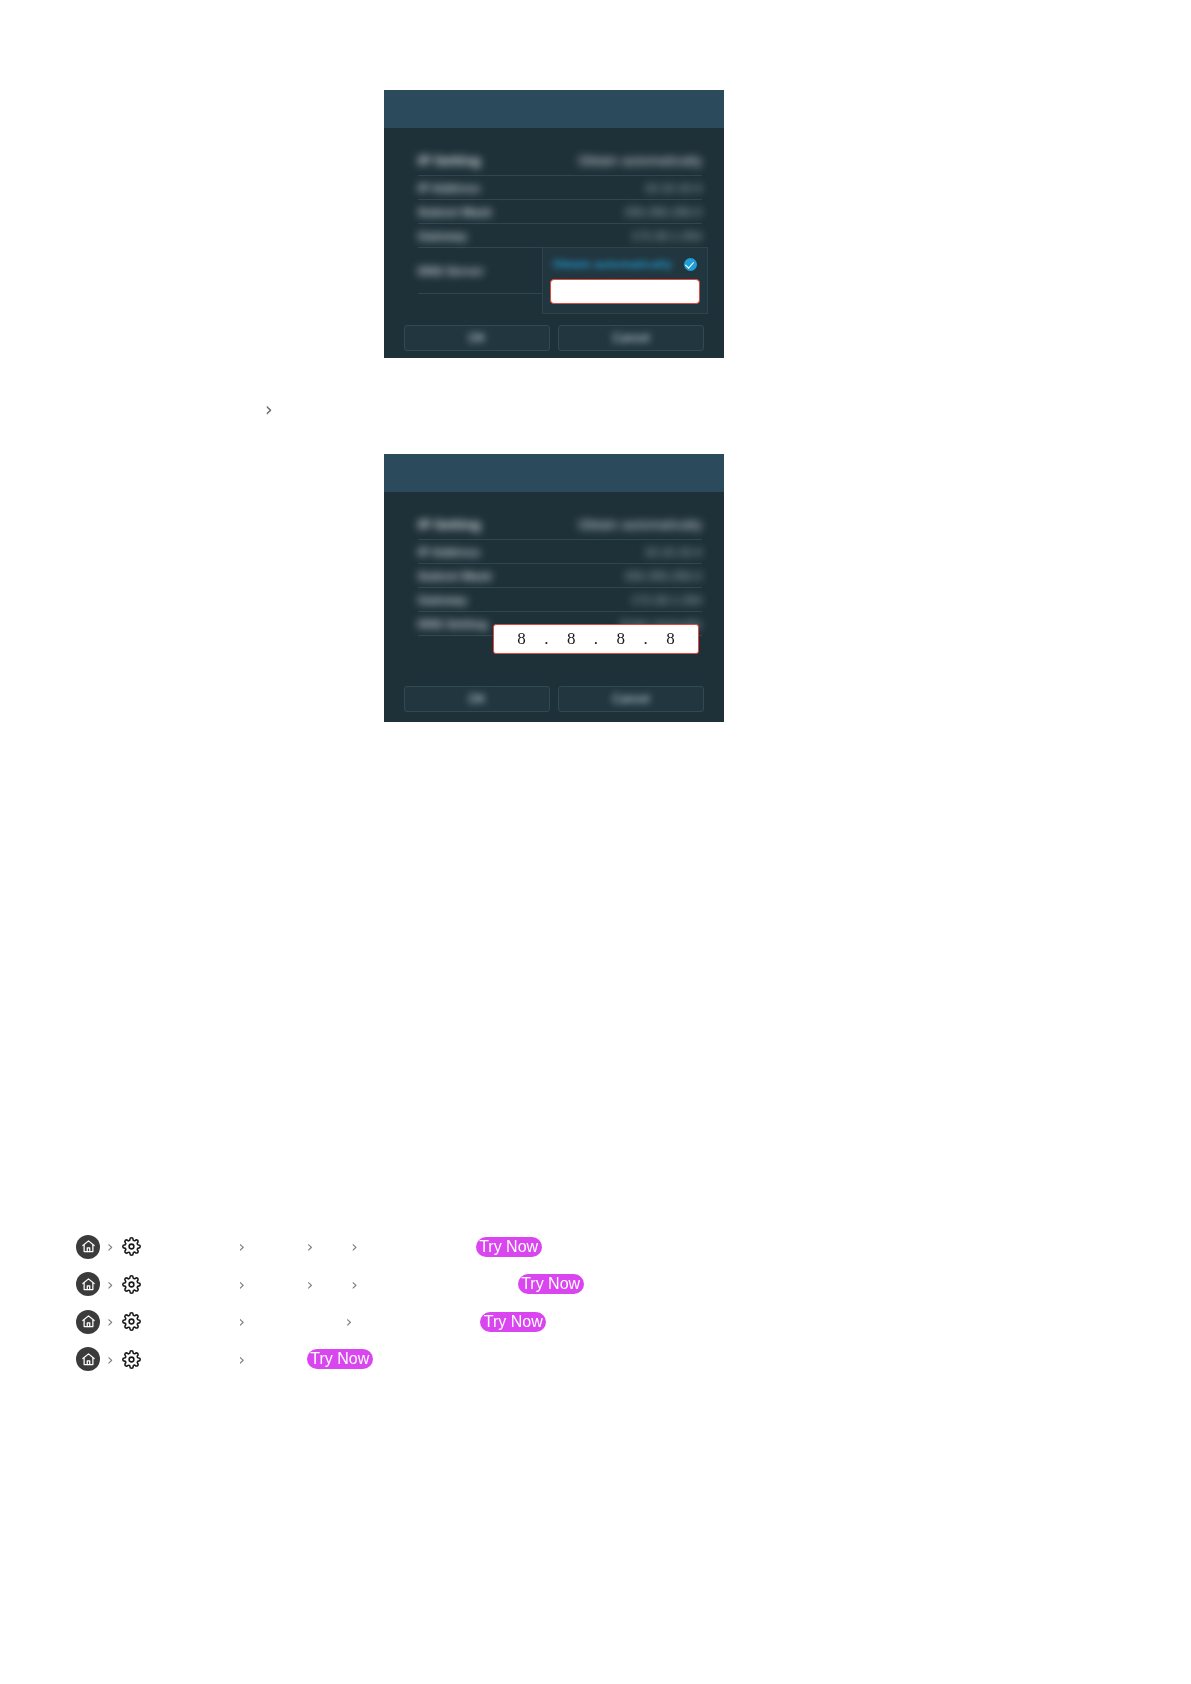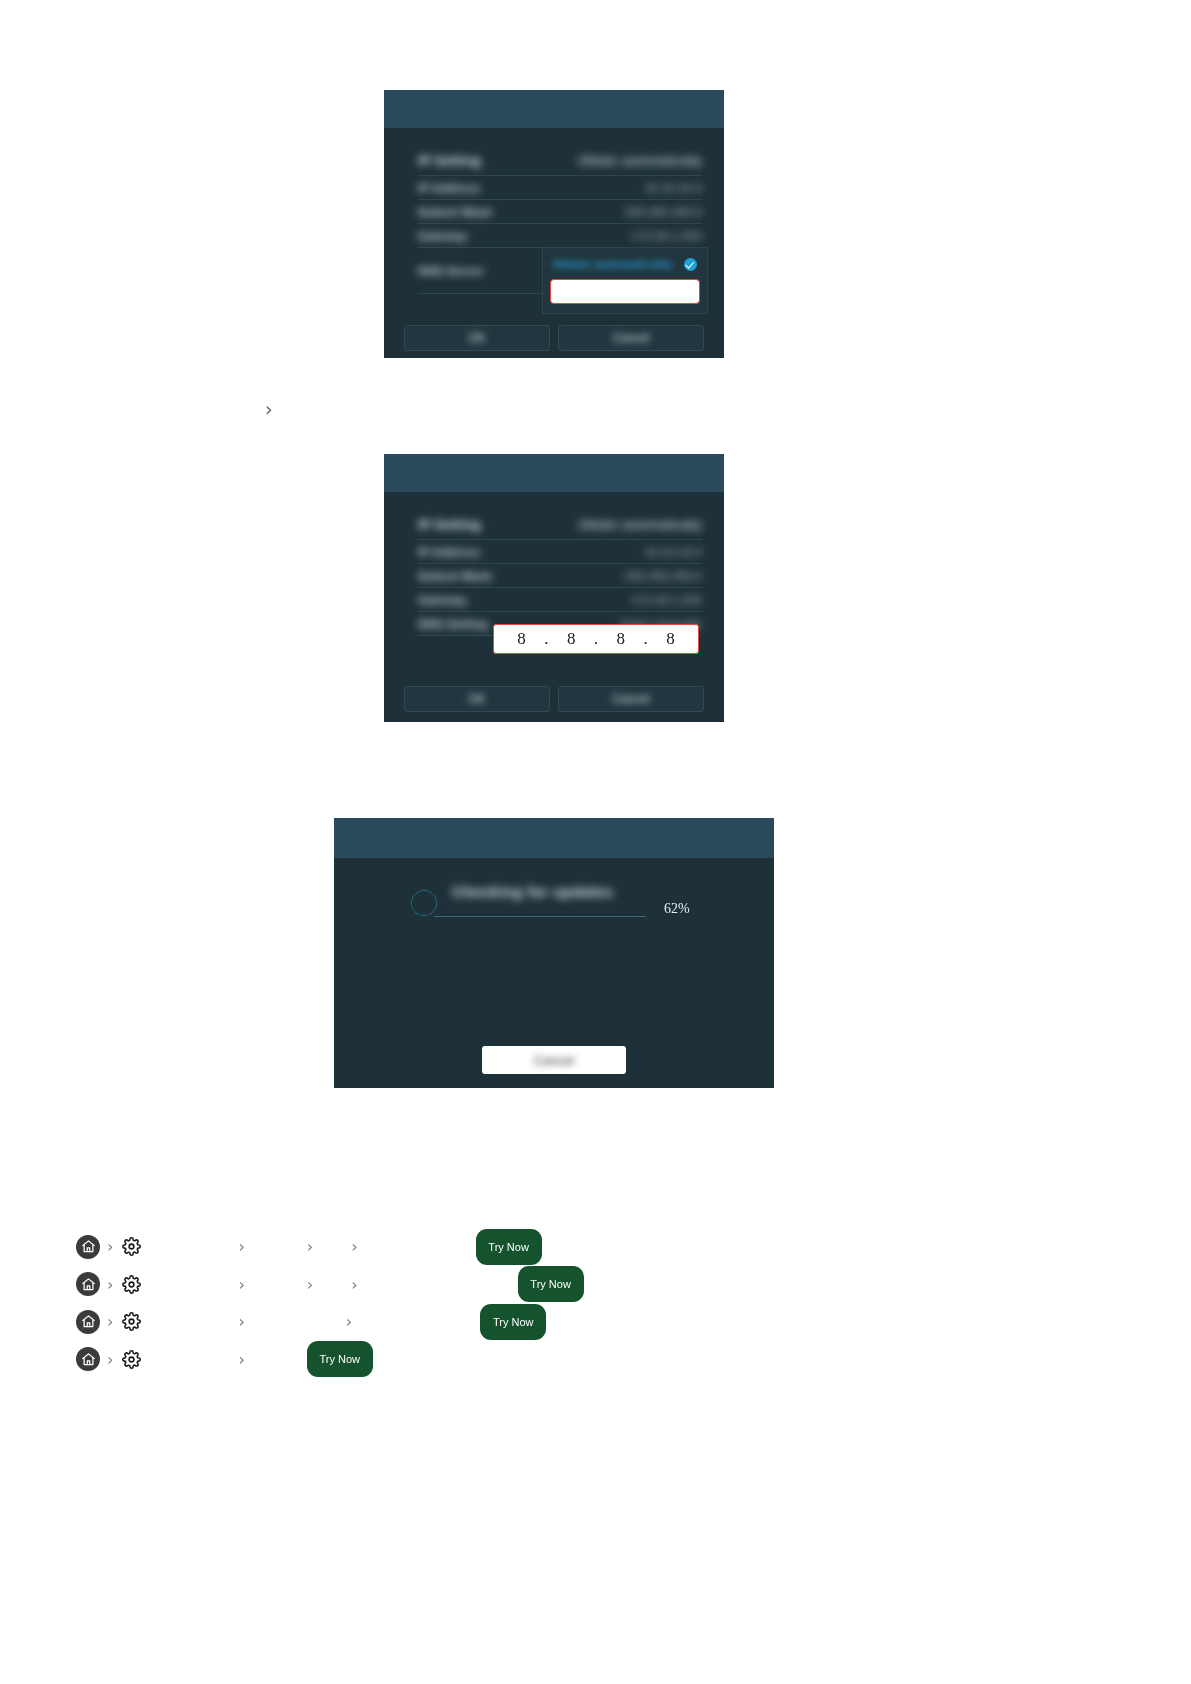--- a/index.html
+++ b/index.html
@@ -120,22 +120,22 @@
   .crumb-row { display: flex; align-items: center; height: 37.5px; }
   .home-icon {
     width: 24px; height: 24px; border-radius: 50%;
     background: #3b3b3b; display: flex; align-items: center; justify-content: center;
     flex: 0 0 auto;
   }
   .gear-icon { width: 22px; height: 22px; display: flex; align-items: center; justify-content: center; flex: 0 0 auto; }
   .chev { color: #808080; font-size: 16px; font-family: "DejaVu Sans", sans-serif; flex: 0 0 auto; }
   .crumb-label { color: #ffffff; font-size: 13px; white-space: nowrap; }
   .pill {
-    background: #14532d; border-radius: 11px; height: 36px;
-    color: #ffffff; font-size: 11px;
+    background: #d946ef; border-radius: 11px; height: 20px;
+    color: #ffffff; font-size: 16px;
     display: flex; align-items: center; justify-content: center;
     flex: 0 0 auto;
   }
 </style>
 </head>
 <body>
 
 <div class="page">
 
   <div class="tv-dialog" style="left:384px; top:90px; width:340px; height:268px;">
@@ -228,37 +228,20 @@
     <div class="btnrow" style="left:20px; top:232px; width:300px;">
       <div class="tvbtn" style="width:146px;">
         <span class="blur-btn">OK</span>
       </div>
       <div class="tvbtn" style="width:146px;">
         <span class="blur-btn">Cancel</span>
       </div>
     </div>
   </div>
 
-  <div class="tv-dialog" style="left:334px; top:818px; width:440px; height:270px;">
-    <div class="titlebar" style="height:40px;">
-      <span class="blur"></span>
-    </div>
-
-    <div class="spinner" style="left:77px; top:72px;"></div>
-
-    <span class="prog-text blur" style="left:118px; top:65px;">Checking for updates</span>
-
-    <div class="prog-line" style="left:100px; top:98px; width:212px;"></div>
-
-    <span class="prog-pct" style="left:330px; top:83px;">62%</span>
-
-    <div class="cancel-white" style="left:148px; top:228px; width:144px; height:28px;">
-      <span class="blur-btn">Cancel</span>
-    </div>
-  </div>
 
   <div class="crumbs">
 
     <div class="crumb-row">
       <span class="home-icon">
         <svg width="15" height="15" viewBox="0 0 24 24" fill="none" stroke="#ffffff" stroke-width="2" stroke-linecap="round" stroke-linejoin="round">
             <path d="M3 10.5 12 3l9 7.5"></path>
             <path d="M5 10v10h14V10"></path>
             <path d="M10 20v-6h4v6"></path>
           </svg>

